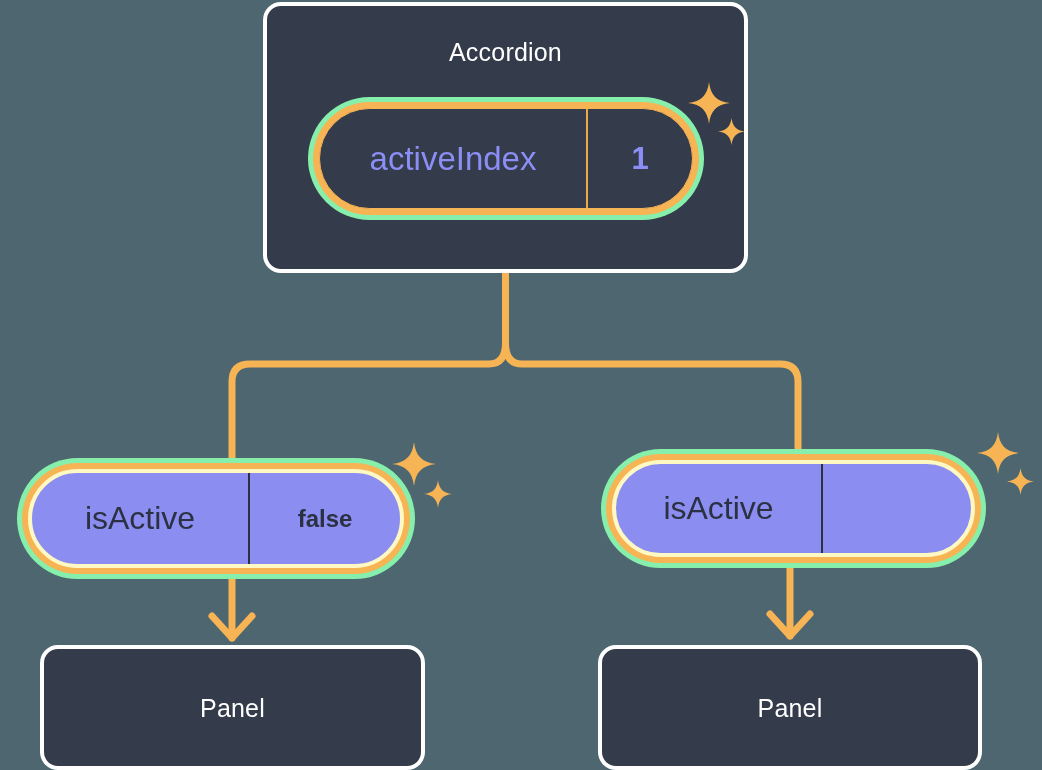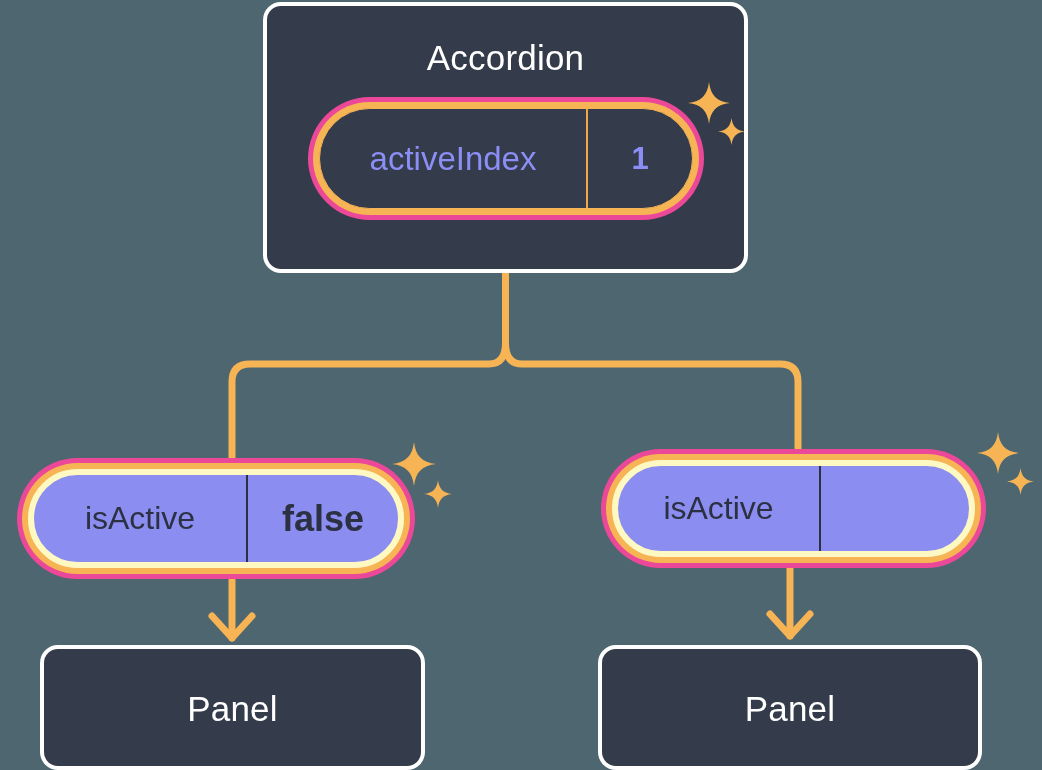--- a/index.html
+++ b/index.html
@@ -36,21 +36,21 @@
     background: #343b4a;
     border: 4px solid #ffffff;
     border-radius: 18px;
     box-sizing: border-box;
     display: flex;
     flex-direction: column;
     align-items: center;
   }
   .comp-title {
     color: #ffffff;
-    font-size: 35px;
+    font-size: 25px;
     font-weight: 400;
     letter-spacing: .2px;
     line-height: 1;
     white-space: nowrap;
   }
 
   #accordion-box {
     left: 263px;
     top: 2px;
     width: 485px;
@@ -81,21 +81,21 @@
     position: absolute;
     box-sizing: border-box;
     border-radius: 999px;
     display: flex;
     align-items: stretch;
   }
   
   .pill-outer {
     position: absolute;
     border-radius: 999px;
-    background: #ec4899;
+    background: #86efac;
     box-sizing: border-box;
   }
   
   .pill-inner {
     position: absolute;
     left: 5px;
     top: 5px;
     right: 5px;
     bottom: 5px;
     border-radius: 999px;
@@ -144,29 +144,29 @@
   }
   #state-pill-accordion .pill-val {
     color: #8b8ef5;
     font-size: 31px;
     flex: 1 1 auto;
   }
 
   
   .pill-purple .pill-face {
     background: #8b8ef0;
-    border: 6px solid #fef9c3;
+    border: 4px solid #fef9c3;
   }
   .pill-purple .pill-key {
     color: #2b3142;
     font-size: 32px;
   }
   .pill-purple .pill-val {
     color: #2b3142;
-    font-size: 36px;
+    font-size: 24px;
   }
 
   #state-pill-left {
     left: 17px;
     top: 458px;
     width: 398px;
     height: 121px;
   }
   #state-pill-left .pill-key {
     flex: 0 0 calc(100% - 150px);

